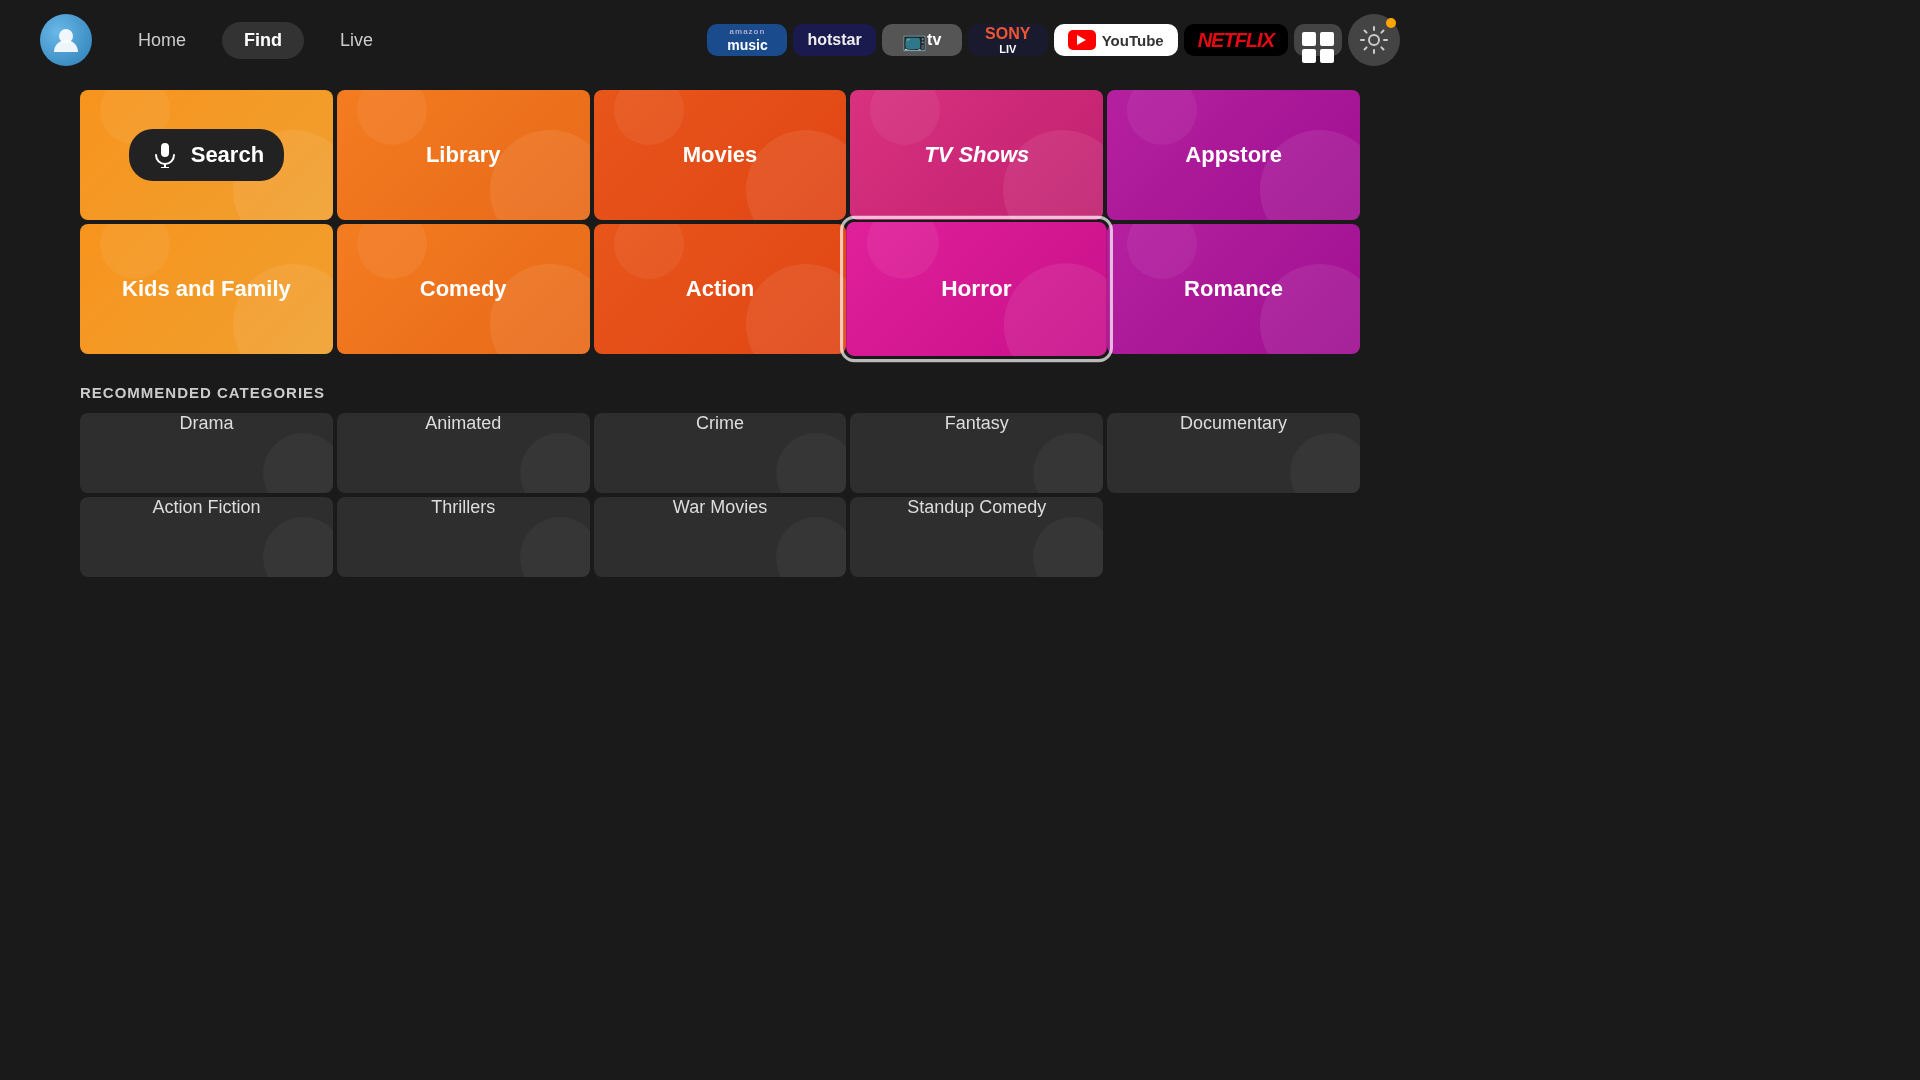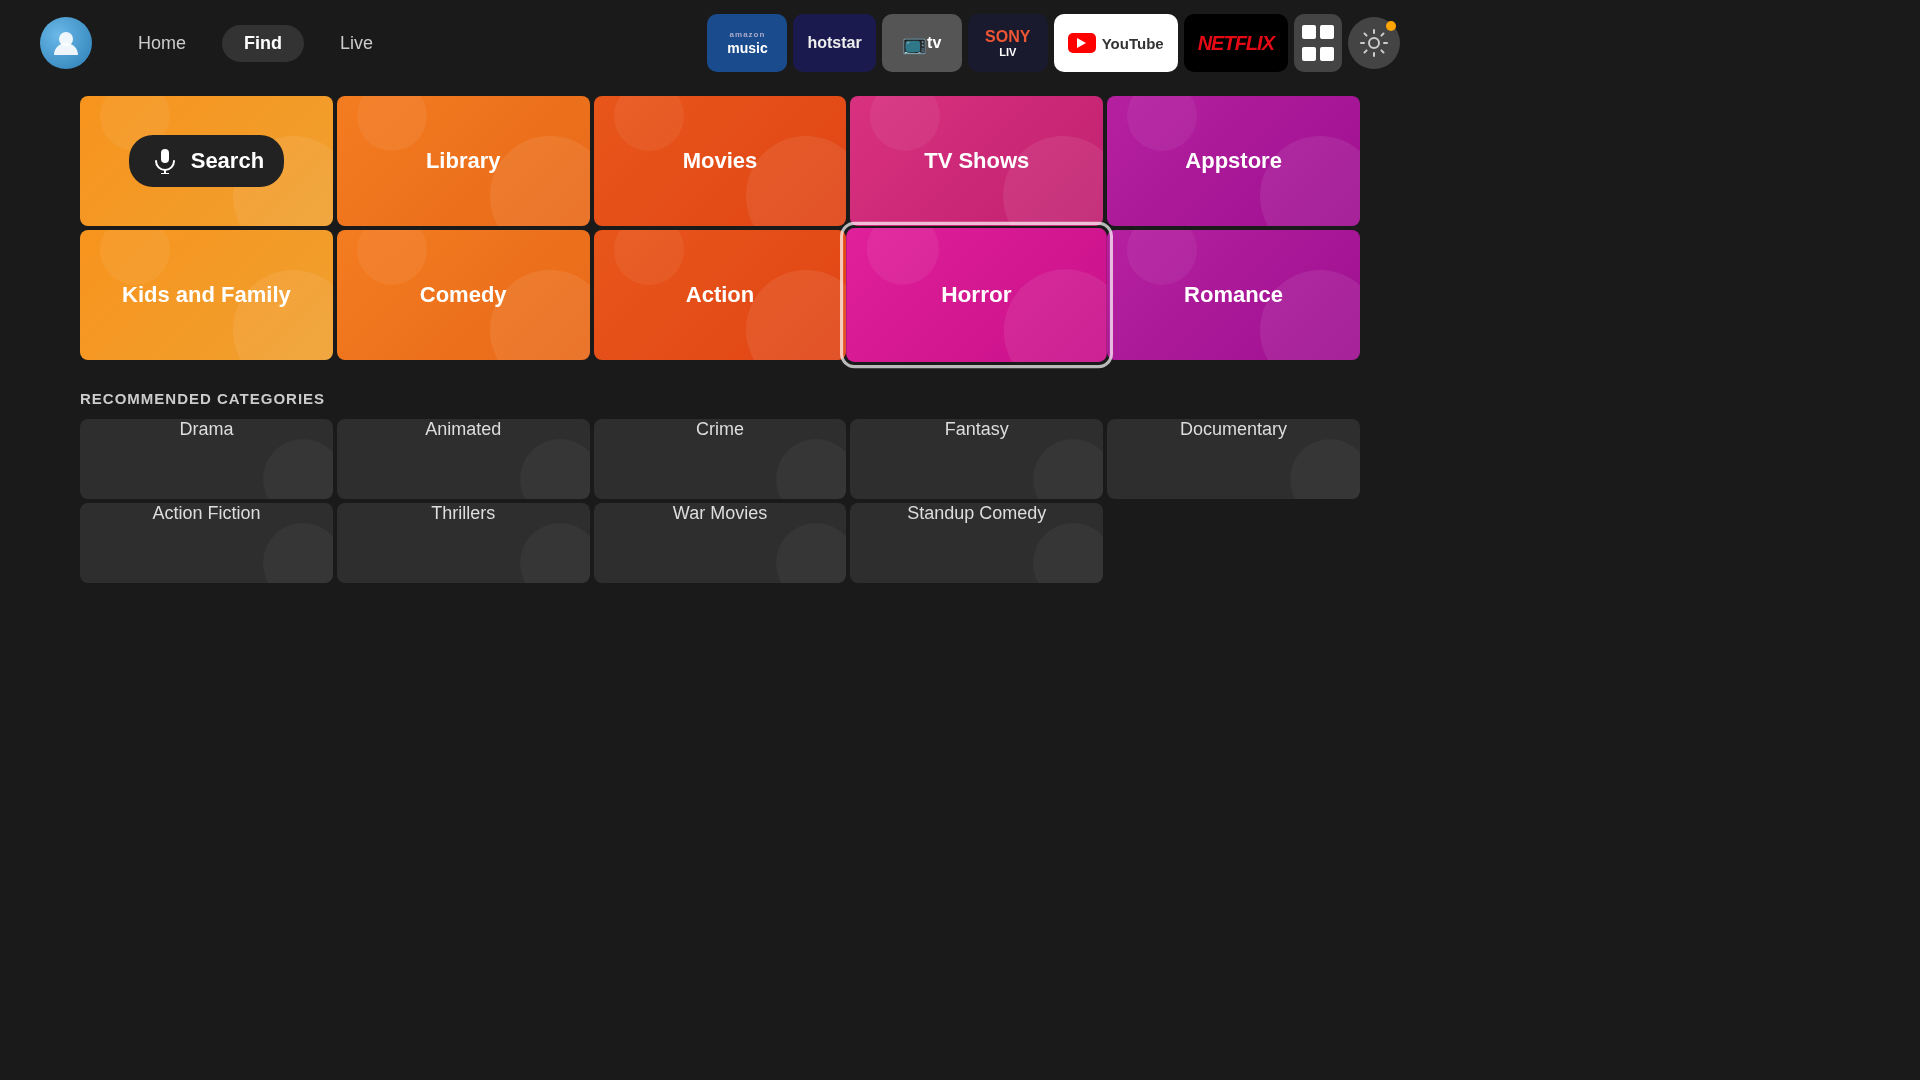--- a/index.html
+++ b/index.html
@@ -55,21 +55,21 @@
 
     .nav-spacer { flex: 1; }
 
     .streaming-apps {
       display: flex;
       align-items: center;
       gap: 6px;
     }
 
     .app-pill {
-      height: 58px;
+      height: 32px;
       border-radius: 10px;
       display: flex;
       align-items: center;
       justify-content: center;
       padding: 0 14px;
       font-weight: bold;
       font-size: 14px;
       cursor: pointer;
       min-width: 80px;
     }
@@ -215,20 +215,21 @@
     .tile-library {
       background: linear-gradient(135deg, #f47c20, #e8691a);
     }
 
     .tile-movies {
       background: linear-gradient(135deg, #e8561a, #e04515);
     }
 
     .tile-tvshows {
       background: linear-gradient(135deg, #d93180, #c02070);
+      font-style: italic;
     }
 
     .tile-appstore {
       background: linear-gradient(135deg, #b520a0, #9e1090);
     }
 
     .tile-kids {
       background: linear-gradient(135deg, #f7941d, #f0a030);
     }
 

